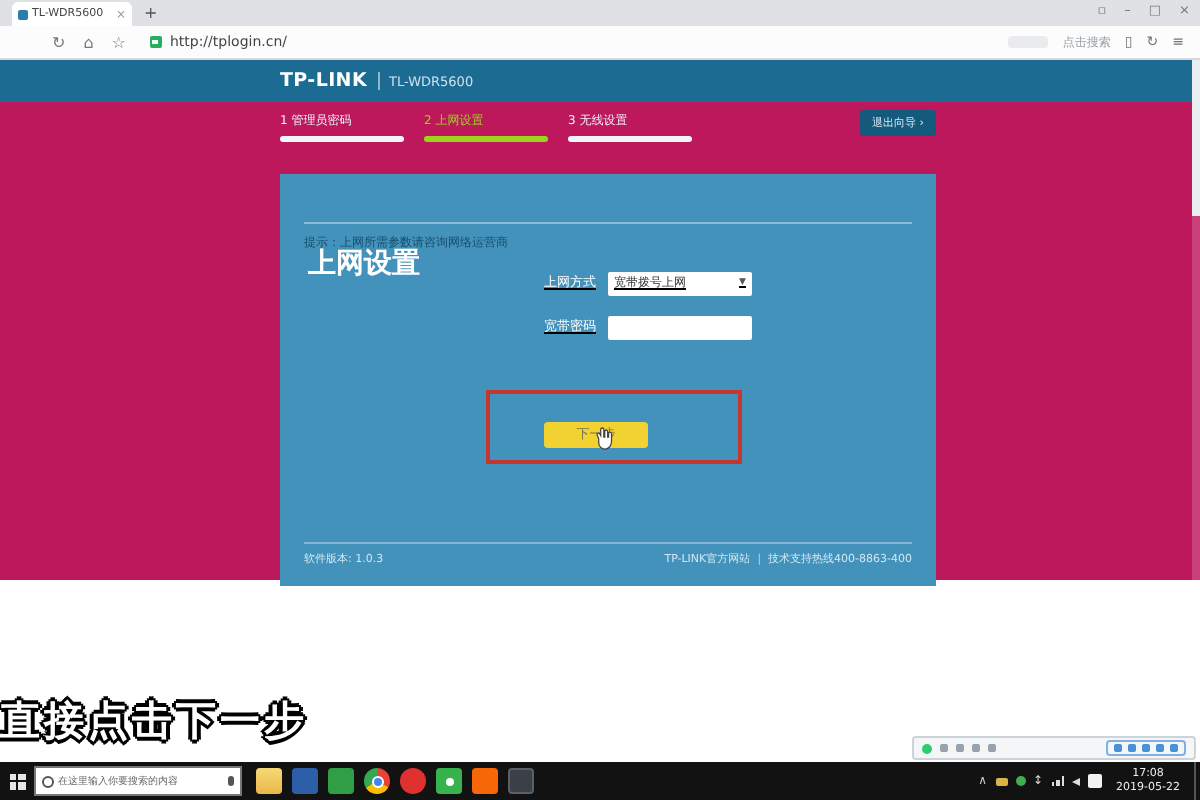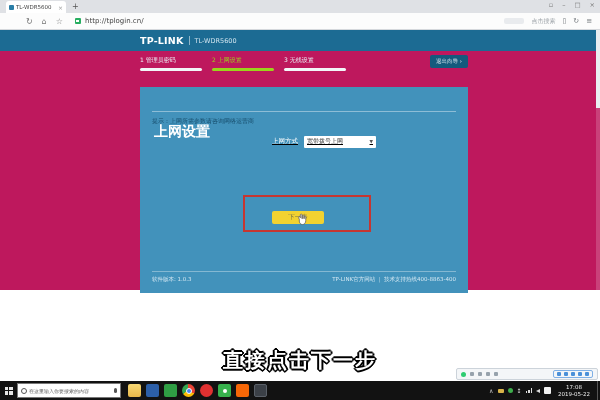--- a/index.html
+++ b/index.html
@@ -59,21 +59,21 @@
   .next-btn { position:absolute; left:132px; top:124px; width:52px; height:13px; background:#f2d230;
               border-radius:2px; font-size:6.5px; color:#77744a; display:flex; align-items:center;
               justify-content:center; }
   .hand { position:absolute; left:157px; top:126px; width:11px; height:13px; }
   .pfooter { position:absolute; top:184px; left:12px; right:12px; border-top:1px solid rgba(255,255,255,.35);
              padding-top:4px; display:flex; justify-content:space-between; font-size:5.5px; color:#d2e7f2; }
   .pscroll { position:absolute; right:0; top:0; width:4px; height:100%; background:rgba(255,255,255,.18); }
   .pscroll-thumb { position:absolute; top:0; right:0; width:4px; height:78px; background:#e9eef1; }
 
   
-  .caption { position:absolute; top:347px; left:0; right:0; text-align:center; font-size:20px;
+  .caption { position:absolute; top:347px; left:0; right:0; font-size:20px;
              font-weight:bold; color:#fff; letter-spacing:2px;
              text-shadow:2px 0 0 #000,-2px 0 0 #000,0 2px 0 #000,0 -2px 0 #000,
                          1px 1px 0 #000,-1px -1px 0 #000,1px -1px 0 #000,-1px 1px 0 #000; }
 
   
   .rec { position:absolute; top:368px; right:2px; width:142px; height:12px; background:#f4f6f8;
          border:1px solid #ccd3da; border-radius:2px; display:flex; align-items:center; gap:4px;
          padding:0 4px; z-index:5; }
   .rec-dot { width:5px; height:5px; border-radius:50%; background:#2ecc71; flex:none; }
   .rec-g { width:4px; height:4px; background:#97a2ac; border-radius:1px; }
@@ -184,20 +184,24 @@
       <div class="panel-hint">提示：上网所需参数请咨询网络运营商</div>
 
       <div class="form">
         <div class="frow">
           <span class="flabel">上网方式</span>
           <span class="fctl">
             <span>宽带拨号上网</span>
             <span class="caret">▼</span>
           </span>
         </div>
+        <div class="frow">
+          <span class="flabel">宽带密码</span>
+          <span class="fctl"></span>
+        </div>
       </div>
 
       <div class="annotation"></div>
       <div class="next-btn">下一步</div>
       <svg class="hand" viewBox="0 0 24 28">
         <path d="M9 2c1 0 1.7.8 1.7 1.7V12h1V6c0-.9.8-1.6 1.6-1.6.9 0 1.6.7 1.6 1.6v6h1V8c0-.9.7-1.6 1.6-1.6.9 0 1.6.7 1.6 1.6v8.5c0 4.6-2.8 8.5-7 8.5s-7-3.4-7-7.5v-4L3.6 10c-.5-.8-.2-1.8.6-2.2.8-.4 1.7-.1 2.1.7l1 1.8V3.7C7.3 2.8 8.1 2 9 2z" fill="#fff" stroke="#444" stroke-width="1.4"></path>
       </svg>
 
       <div class="pfooter">
         <span>软件版本: 1.0.3</span>

